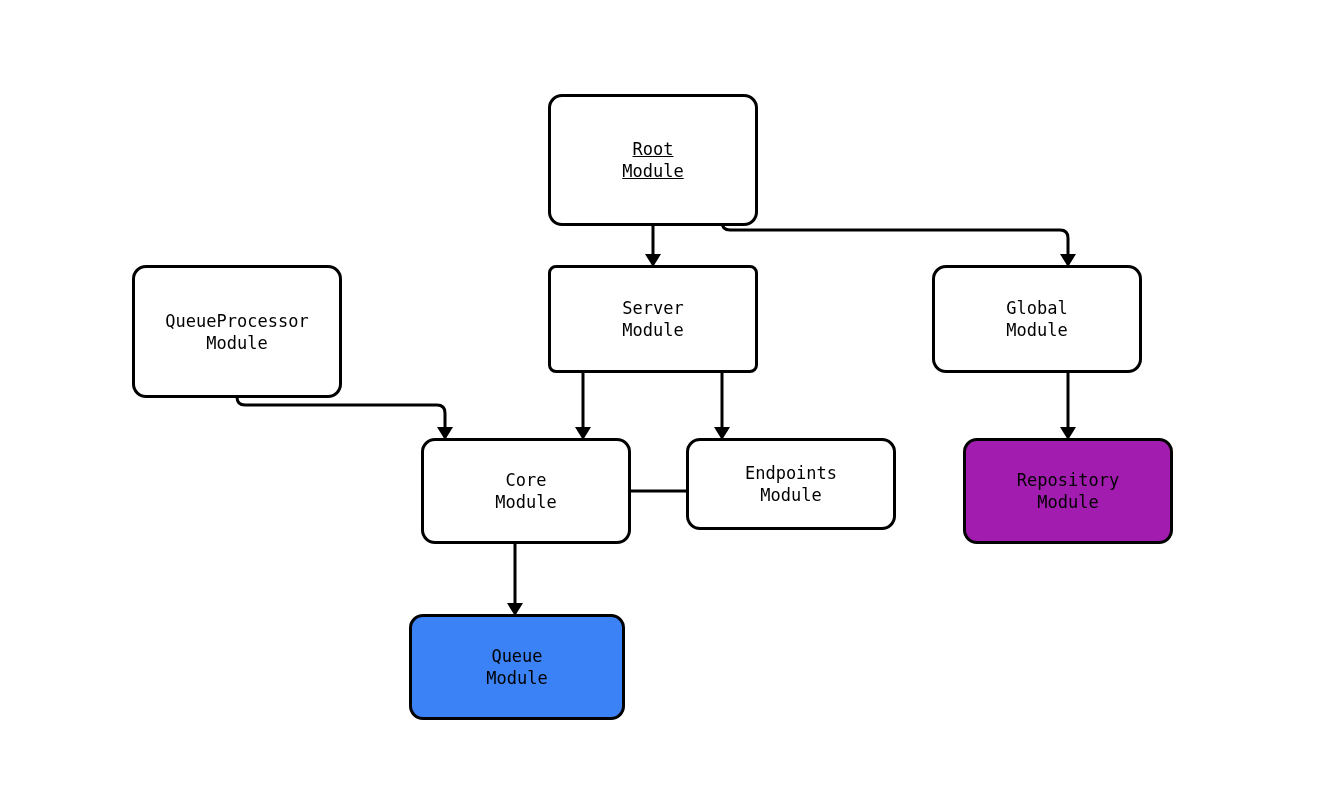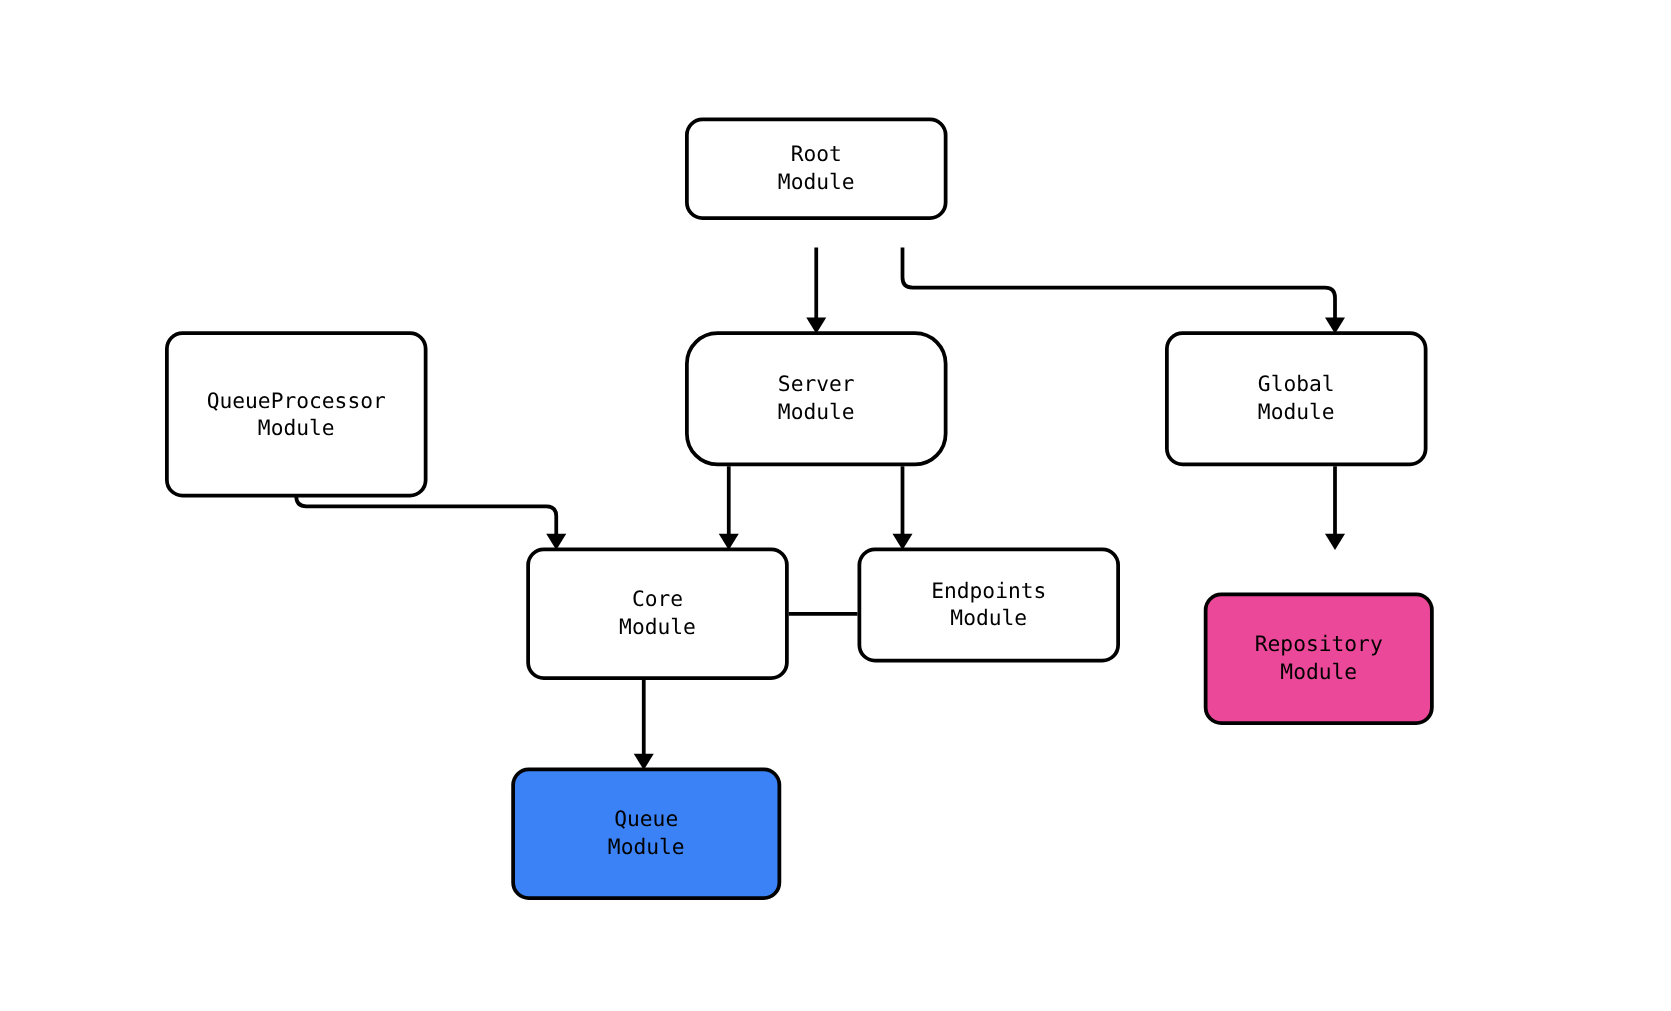--- a/index.html
+++ b/index.html
@@ -75,51 +75,51 @@
         <polygon points="714,427 730,427 722,440" fill="#000000" stroke="none"></polygon>
         <path d="M 686 491 L 631 491"></path>
         <polygon points="630,483 630,499 617,491" fill="#000000" stroke="none"></polygon>
         <path d="M 1068 373 L 1068 428"></path>
         <polygon points="1060,427 1076,427 1068,440" fill="#000000" stroke="none"></polygon>
         <path d="M 515 544 L 515 604"></path>
         <polygon points="507,603 523,603 515,616" fill="#000000" stroke="none"></polygon>
       </g>
   </svg>
 
-  <div class="node" style="left: 548px; top: 94px; width: 210px; height: 82px; border-width: 3px; border-color: rgb(0, 0, 0); border-radius: 14px; background: rgb(255, 255, 255);">
+  <div class="node" style="left: 548px; top: 94px; width: 210px; height: 132px; border-width: 3px; border-color: rgb(0, 0, 0); border-radius: 14px; background: rgb(255, 255, 255); text-decoration: underline;">
     <div class="node-label">Root
 Module</div>
   </div>
 
   <div class="node" style="left: 132px; top: 265px; width: 210px; height: 133px; border-width: 3px; border-color: rgb(0, 0, 0); border-radius: 14px; background: rgb(255, 255, 255);">
     <div class="node-label">QueueProcessor
 Module</div>
   </div>
 
-  <div class="node" style="left: 548px; top: 265px; width: 210px; height: 108px; border-width: 3px; border-color: rgb(0, 0, 0); border-radius: 26px; background: rgb(255, 255, 255);">
+  <div class="node" style="left: 548px; top: 265px; width: 210px; height: 108px; border-width: 3px; border-color: rgb(0, 0, 0); border-radius: 8px; background: rgb(255, 255, 255);">
     <div class="node-label">Server
 Module</div>
   </div>
 
   <div class="node" style="left: 932px; top: 265px; width: 210px; height: 108px; border-width: 3px; border-color: rgb(0, 0, 0); border-radius: 14px; background: rgb(255, 255, 255); align-items: center;">
     <div class="node-label">Global
 Module</div>
   </div>
 
   <div class="node" style="left: 421px; top: 438px; width: 210px; height: 106px; border-width: 3px; border-color: rgb(0, 0, 0); border-radius: 14px; background: rgb(255, 255, 255);">
     <div class="node-label">Core
 Module</div>
   </div>
 
   <div class="node" style="left: 686px; top: 438px; width: 210px; height: 92px; border-width: 3px; border-color: rgb(0, 0, 0); border-radius: 14px; background: rgb(255, 255, 255);">
     <div class="node-label">Endpoints
 Module</div>
   </div>
 
-  <div class="node" style="left: 963px; top: 438px; width: 184px; height: 106px; border-width: 3px; border-color: rgb(0, 0, 0); border-radius: 14px; background: #ec4899; margin-top: 36px;">
+  <div class="node" style="left: 963px; top: 438px; width: 210px; height: 106px; border-width: 3px; border-color: rgb(0, 0, 0); border-radius: 14px; background: #a21caf;">
     <div class="node-label">Repository
 Module</div>
   </div>
 
   <div class="node" style="left: 409px; top: 614px; width: 216px; height: 106px; border-width: 3px; border-color: rgb(0, 0, 0); border-radius: 14px; background: #3b82f6;">
     <div class="node-label">Queue
 Module</div>
   </div>
 
 </div>

